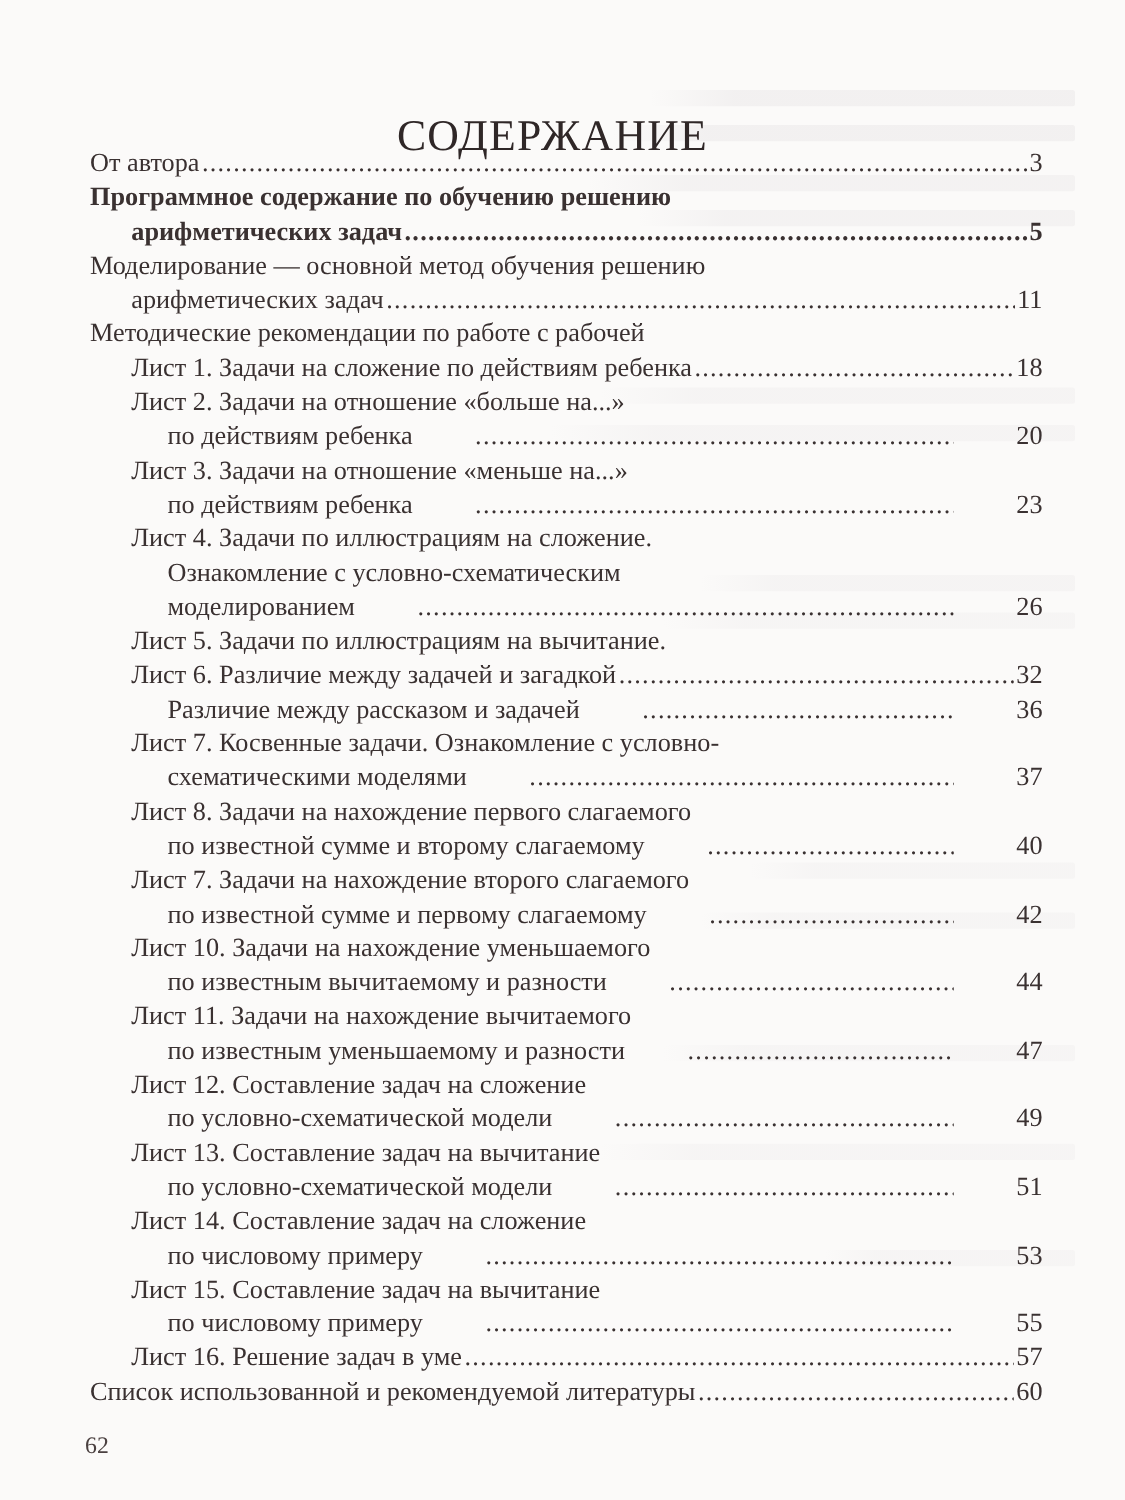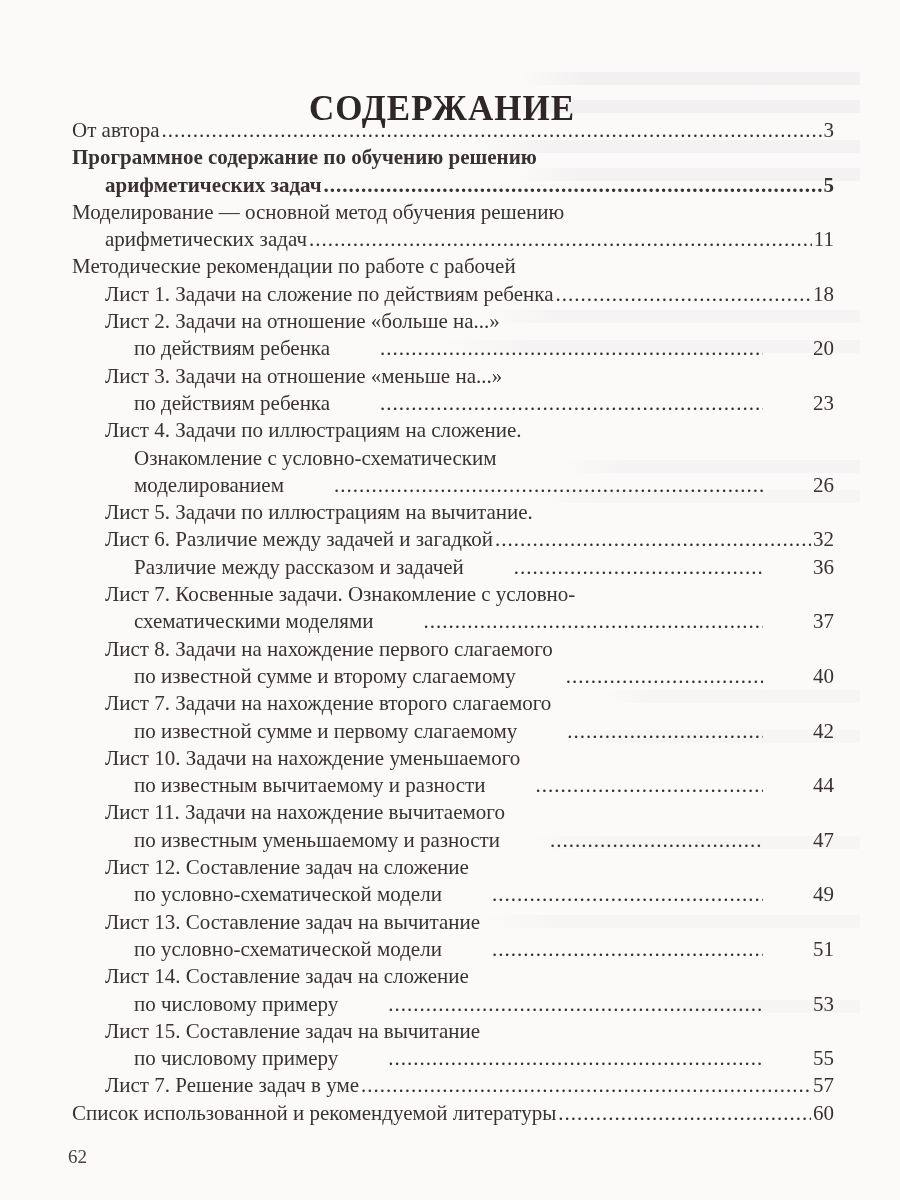--- a/index.html
+++ b/index.html
@@ -33,21 +33,21 @@
       background: linear-gradient(90deg, rgba(200,195,198,0) 0%, rgba(205,200,204,0.35) 20%, rgba(205,200,204,0.35) 100%);
       border-radius: 2px;
     }
     .title {
       position: absolute;
       top: 66px;
       left: 0;
       width: 884px;
       text-align: center;
       font-family: "Liberation Serif", "DejaVu Serif", serif;
-      font-weight: bold;
+      font-weight: normal;
       font-size: 35px;
       letter-spacing: 1px;
       color: #2f2727;
     }
     .toc {
       position: absolute;
       left: 72px;
       top: 117px;
       width: 762px;
     }
@@ -285,21 +285,21 @@
           <span class="text">Лист 15. Составление задач на вычитание</span>
         </div>
         <div class="row ind2">
           <span class="text">по числовому примеру</span>
           <span class="dots"></span>
           <span class="page-num">55</span>
         </div>
       </div>
       <div>
         <div class="row ind1">
-          <span class="text">Лист 7. Решение задач в уме</span>
+          <span class="text">Лист 16. Решение задач в уме</span>
           <span class="dots"></span>
           <span class="page-num">57</span>
         </div>
       </div>
       <div>
         <div class="row">
           <span class="text">Список использованной  и рекомендуемой  литературы</span>
           <span class="dots"></span>
           <span class="page-num">60</span>
         </div>

